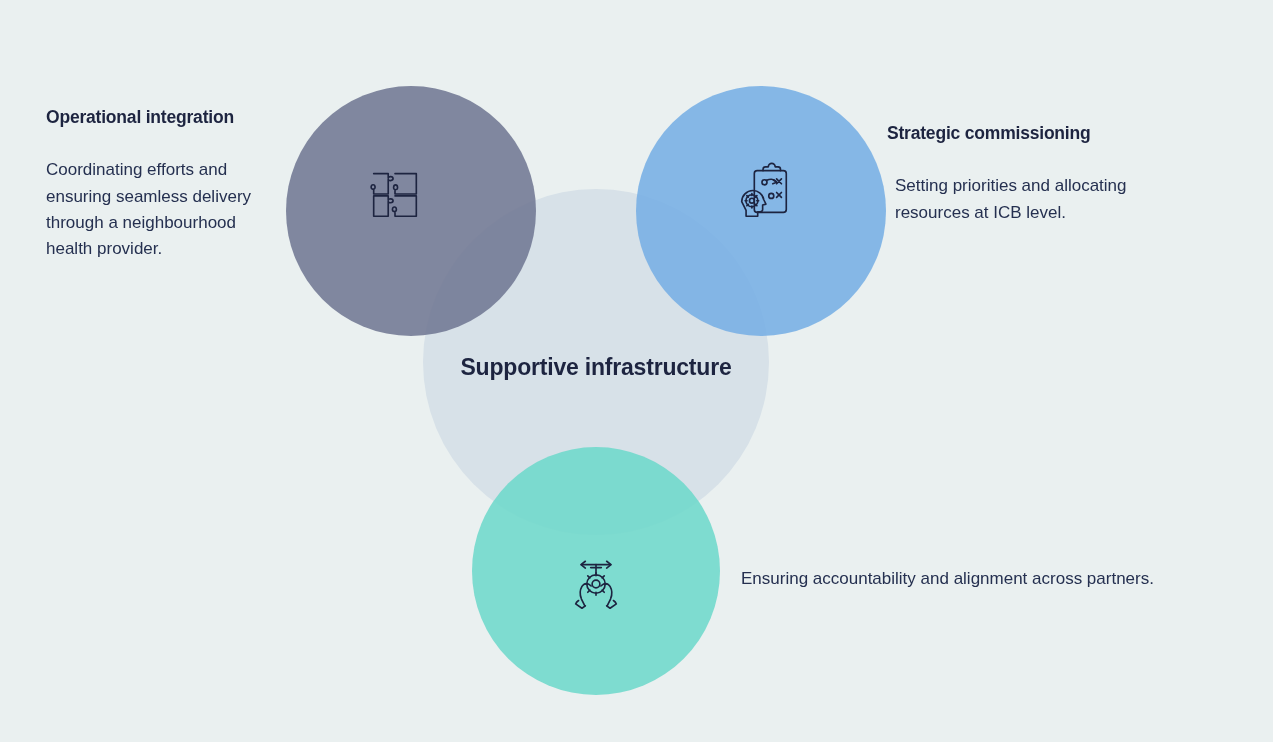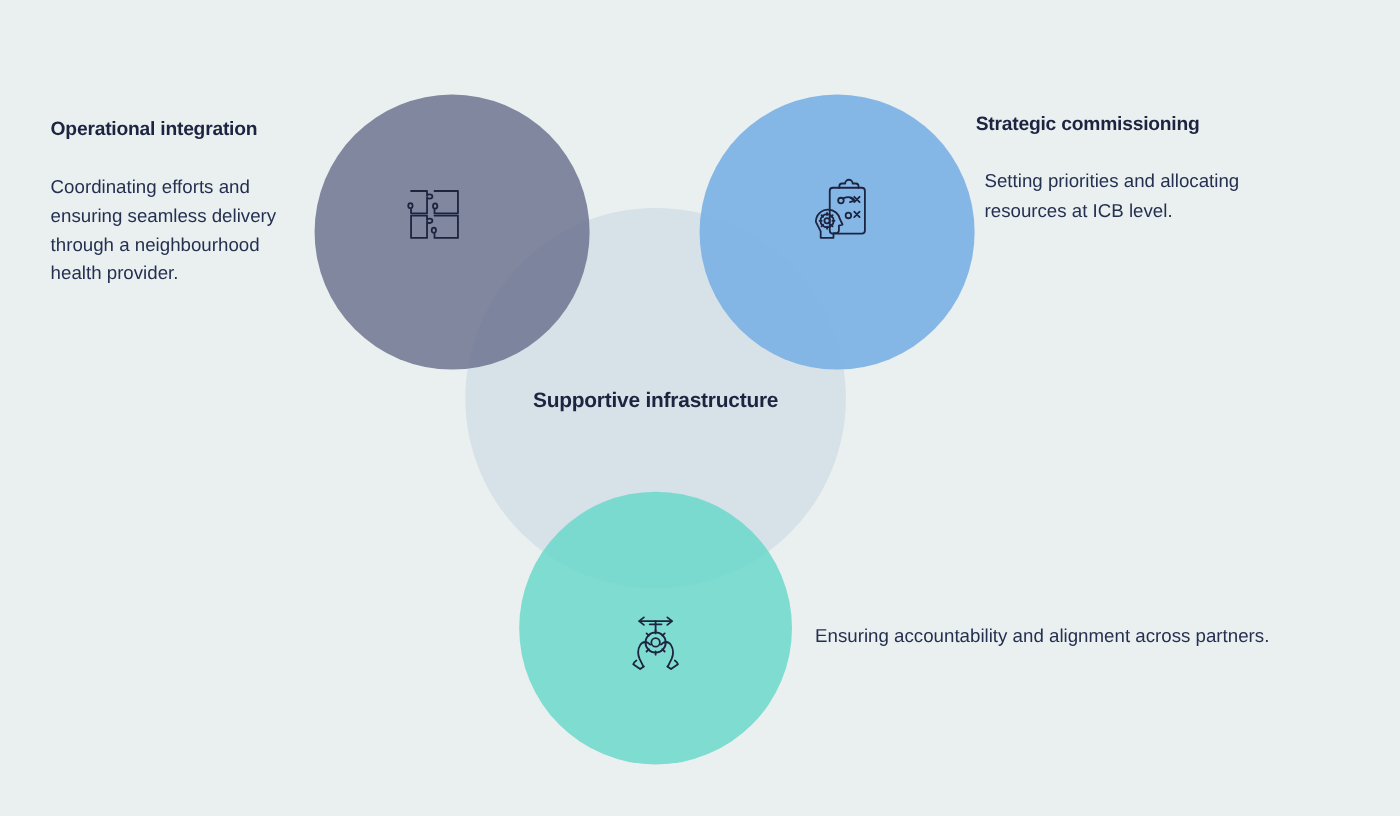--- a/index.html
+++ b/index.html
@@ -99,21 +99,21 @@
 
   .block-operational {
     left: 46px;
     top: 106px;
     width: 232px;
   }
   .block-operational .label-body { margin-top: 28px; }
 
   .block-strategic {
     left: 887px;
-    top: 101px;
+    top: 122px;
     width: 300px;
   }
   .block-strategic .label-body {
     margin-top: 28px;
     text-align: left;
     padding-left: 8px;
   }
 
   .block-joint {
     left: 741px;
@@ -121,21 +121,21 @@
     width: 470px;
   }
   .block-joint .label-body { margin-top: 38px; }
 
   .block-center {
     left: 400px;
     top: 352px;
     width: 392px;
     text-align: center;
   }
-  .block-center .label-title { font-size: 19px; }
+  .block-center .label-title { font-size: 23px; }
 </style>
 </head>
 <body>
 
 <div id="stage">
 
   <div class="venn-layer">
     <div class="circle circle-center"></div>
     <div class="circle circle-grey"></div>
     <div class="circle circle-blue"></div>

